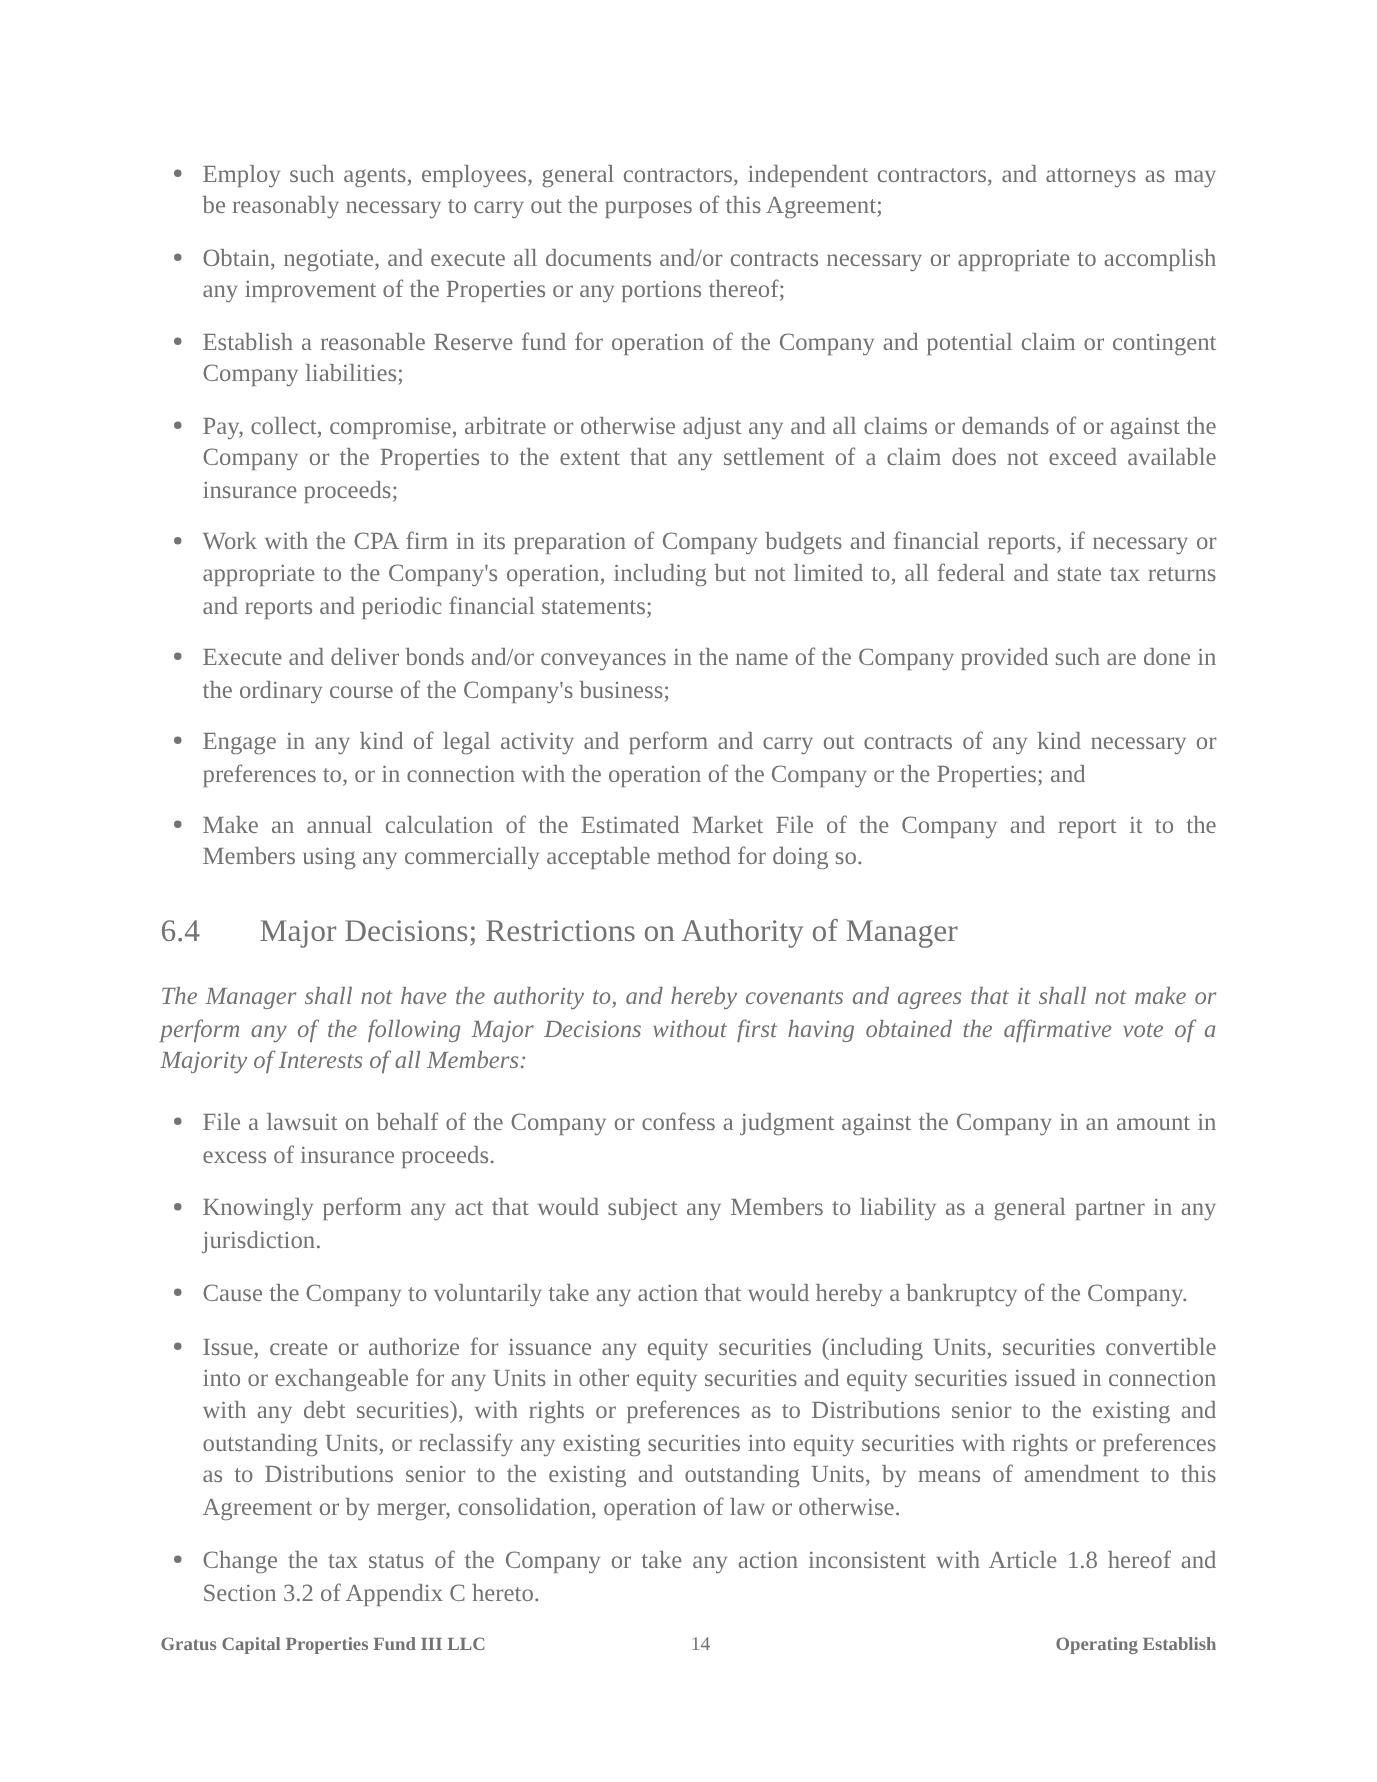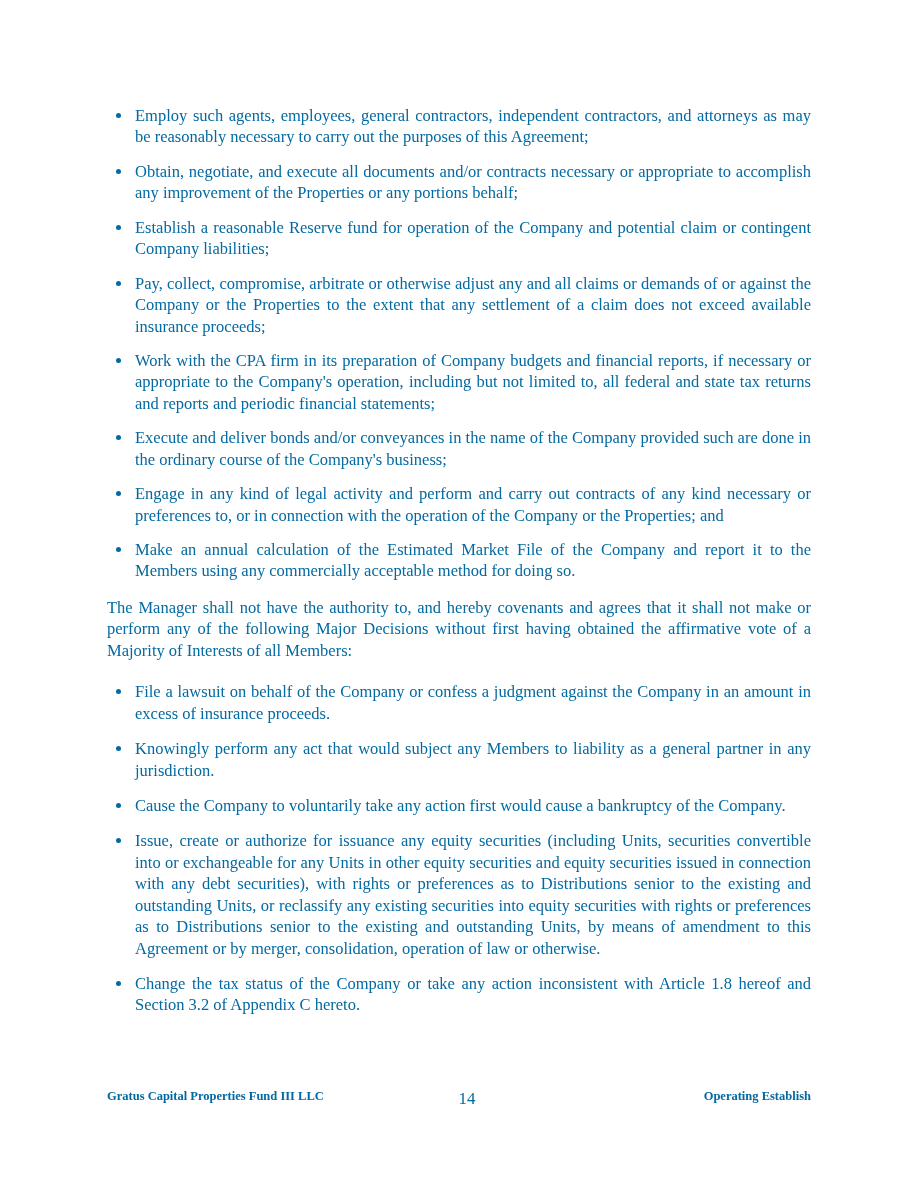--- a/index.html
+++ b/index.html
@@ -5,21 +5,21 @@
   html, body {
     margin: 0;
     padding: 0;
     background: #ffffff;
   }
   .page {
     position: relative;
     width: 918px;
     height: 1188px;
     background: #ffffff;
-    color: #0369a1;
+    color: #737373;
     font-family: "Liberation Serif", "DejaVu Serif", serif;
     font-size: 16.5px;
     line-height: 1.3;
     box-sizing: border-box;
     padding: 105px 107px 0 107px;
     overflow: hidden;
   }
   ul.bullets {
     margin: 0 0 0 4px;
     padding: 0 0 0 22px;
@@ -39,64 +39,68 @@
     font-weight: normal;
     line-height: 1.2;
   }
   .section-number {
     display: inline-block;
     width: 66px;
   }
   .intro-paragraph {
     margin: 15px 0 20px 0;
     text-align: justify;
+    font-style: italic;
   }
   .footer {
     position: absolute;
     left: 107px;
     right: 107px;
     top: 1088px;
     display: flex;
     justify-content: space-between;
     align-items: baseline;
     font-size: 12.5px;
     font-weight: bold;
   }
   .footer .footer-center {
     position: absolute;
     left: 16px;
     right: 0;
     text-align: center;
     font-weight: normal;
-    font-size: 17px;
+    font-size: 13px;
   }
 </style>
 </head>
 <body>
 
 <div class="page">
 
   <ul class="bullets">
     <li>Employ such agents, employees, general contractors, independent contractors, and attorneys as may be reasonably necessary to carry out the purposes of this Agreement;</li>
-    <li>Obtain, negotiate, and execute all documents and/or contracts necessary or appropriate to accomplish any improvement of the Properties or any portions behalf;</li>
+    <li>Obtain, negotiate, and execute all documents and/or contracts necessary or appropriate to accomplish any improvement of the Properties or any portions thereof;</li>
     <li>Establish a reasonable Reserve fund for operation of the Company and potential claim or contingent Company liabilities;</li>
     <li>Pay, collect, compromise, arbitrate or otherwise adjust any and all claims or demands of or against the Company or the Properties to the extent that any settlement of a claim does not exceed available insurance proceeds;</li>
     <li>Work with the CPA firm in its preparation of Company budgets and financial reports, if necessary or appropriate to the Company's operation, including but not limited to, all federal and state tax returns and reports and periodic financial statements;</li>
     <li>Execute and deliver bonds and/or conveyances in the name of the Company provided such are done in the ordinary course of the Company's business;</li>
     <li>Engage in any kind of legal activity and perform and carry out contracts of any kind necessary or preferences to, or in connection with the operation of the Company or the Properties; and</li>
     <li>Make an annual calculation of the Estimated Market File of the Company and report it to the Members using any commercially acceptable method for doing so.</li>
   </ul>
 
+  <h2 class="section-heading">
+    <span class="section-number">6.4</span><span>Major Decisions; Restrictions on Authority of Manager</span>
+  </h2>
 
   <p class="intro-paragraph">The Manager shall not have the authority to, and hereby covenants and agrees that it shall not make or perform any of the following Major Decisions without first having obtained the affirmative vote of a Majority of Interests of all Members:</p>
 
   <ul class="bullets second">
     <li>File a lawsuit on behalf of the Company or confess a judgment against the Company in an amount in excess of insurance proceeds.</li>
     <li>Knowingly perform any act that would subject any Members to liability as a general partner in any jurisdiction.</li>
-    <li>Cause the Company to voluntarily take any action first would cause a bankruptcy of the Company.</li>
+    <li>Cause the Company to voluntarily take any action that would hereby a bankruptcy of the Company.</li>
     <li>Issue, create or authorize for issuance any equity securities (including Units, securities convertible into or exchangeable for any Units in other equity securities and equity securities issued in connection with any debt securities), with rights or preferences as to Distributions senior to the existing and outstanding Units, or reclassify any existing securities into equity securities with rights or preferences as to Distributions senior to the existing and outstanding Units, by means of amendment to this Agreement or by merger, consolidation, operation of law or otherwise.</li>
     <li>Change the tax status of the Company or take any action inconsistent with Article 1.8 hereof and Section 3.2 of Appendix C hereto.</li>
   </ul>
 
   <div class="footer">
     <span class="footer-center">14</span>
     <span class="footer-left">Gratus Capital Properties Fund III LLC</span>
     <span class="footer-right">Operating Establish</span>
   </div>
 

